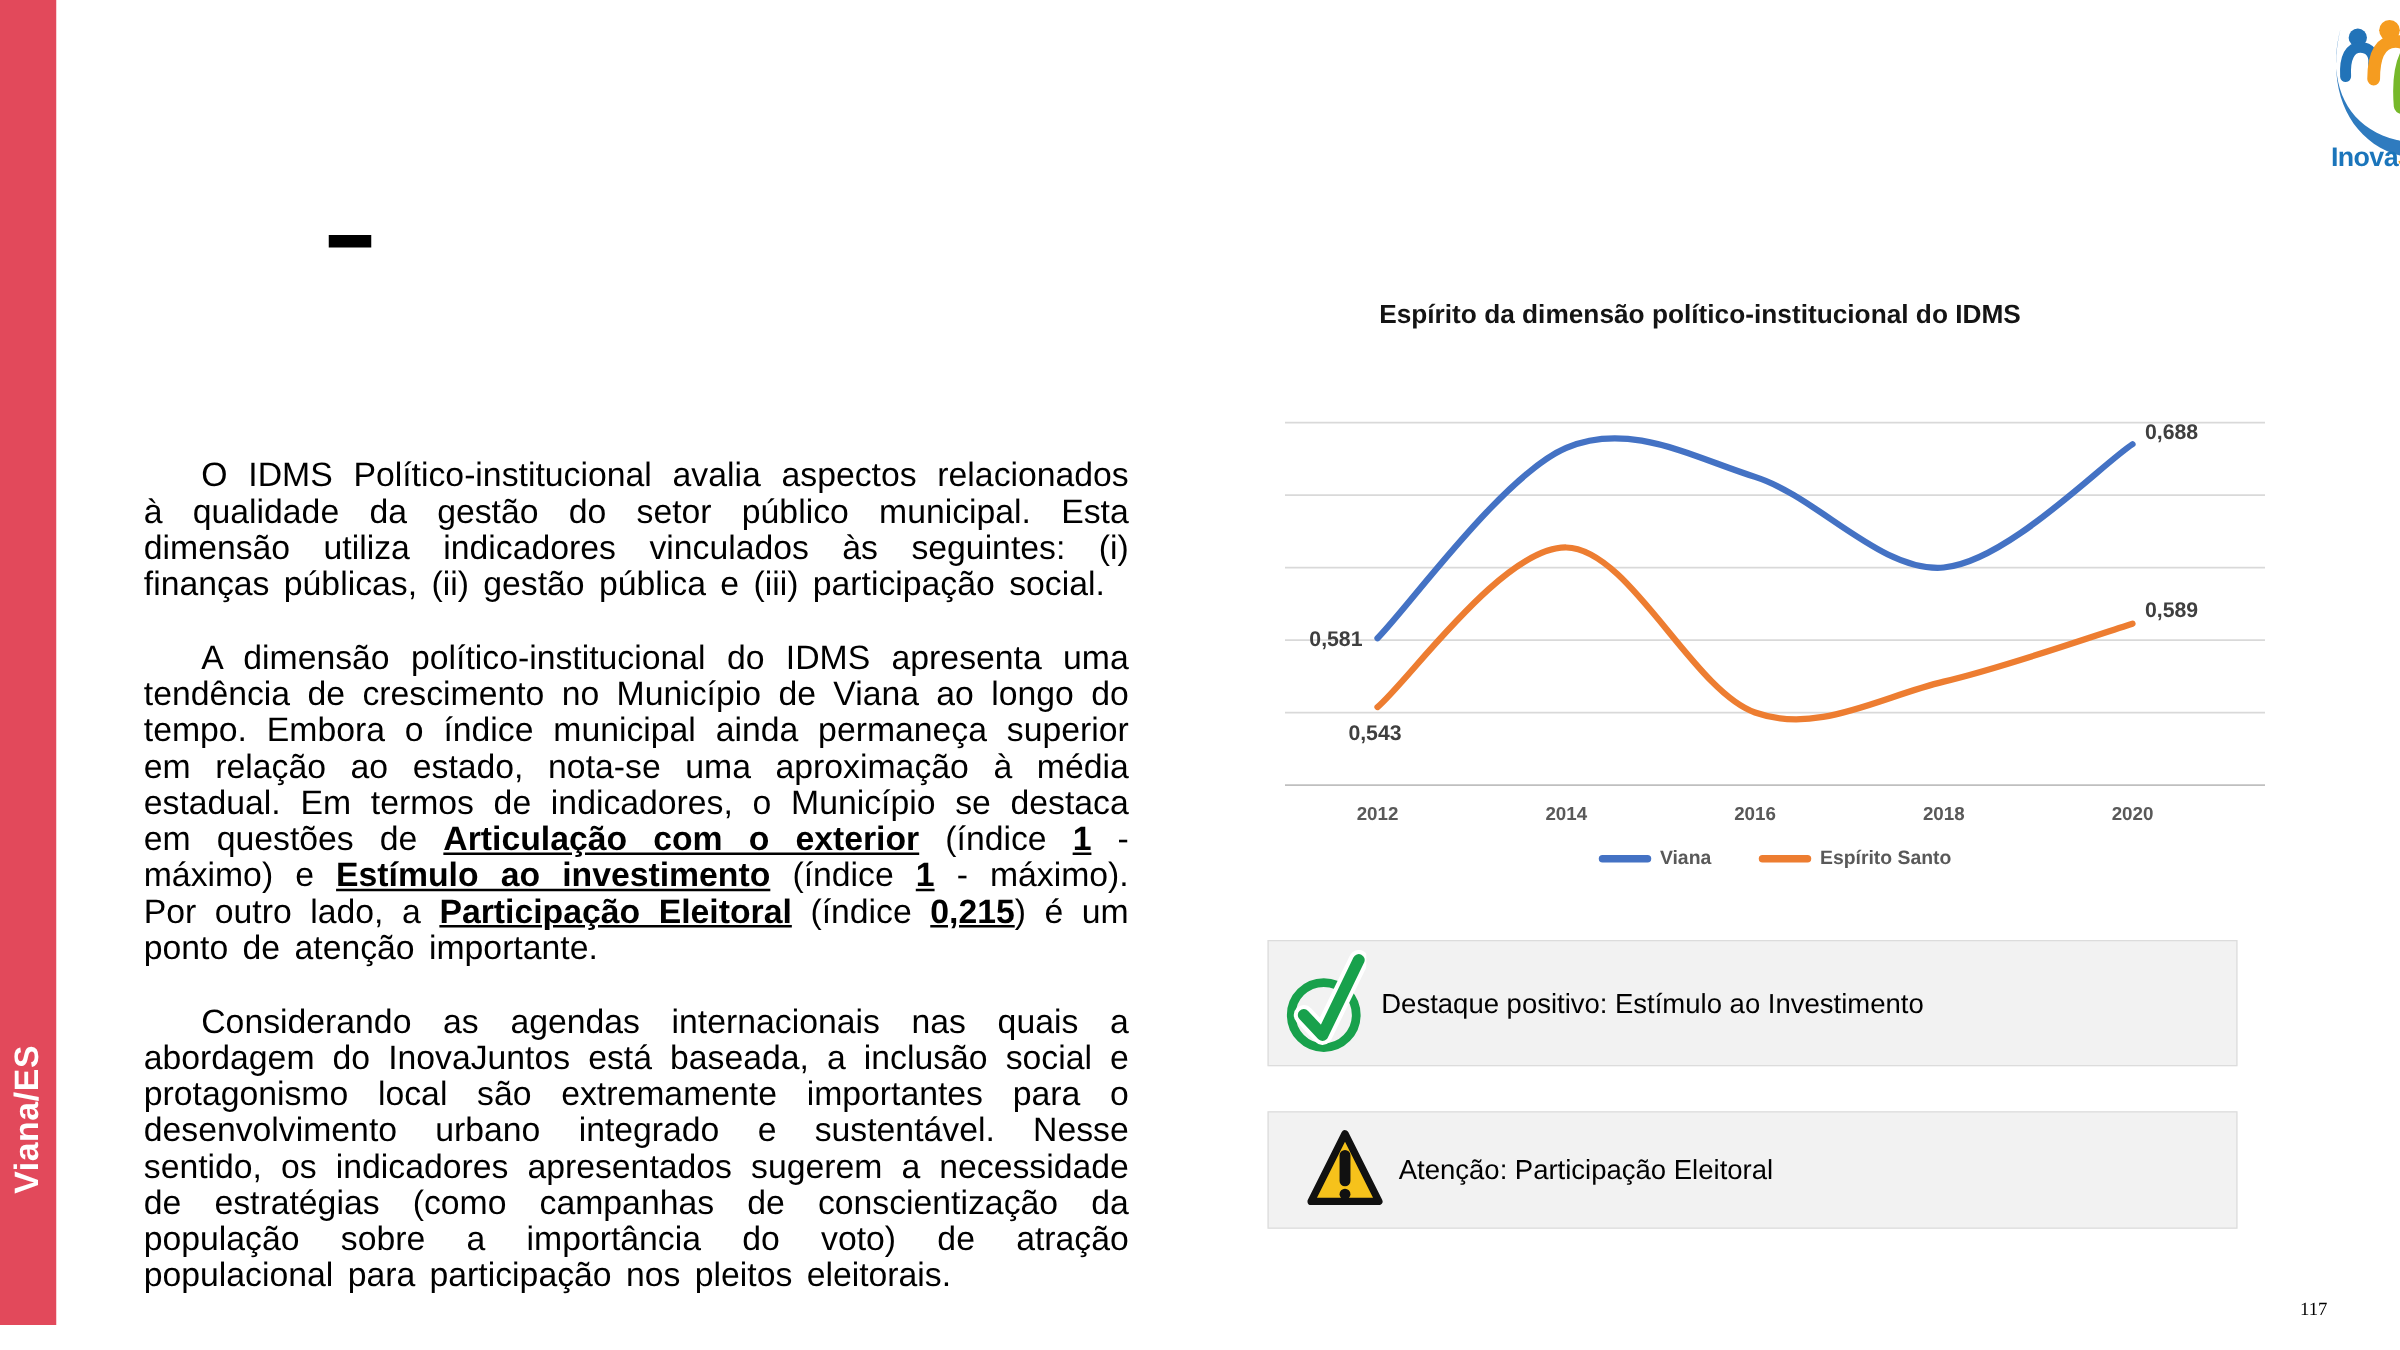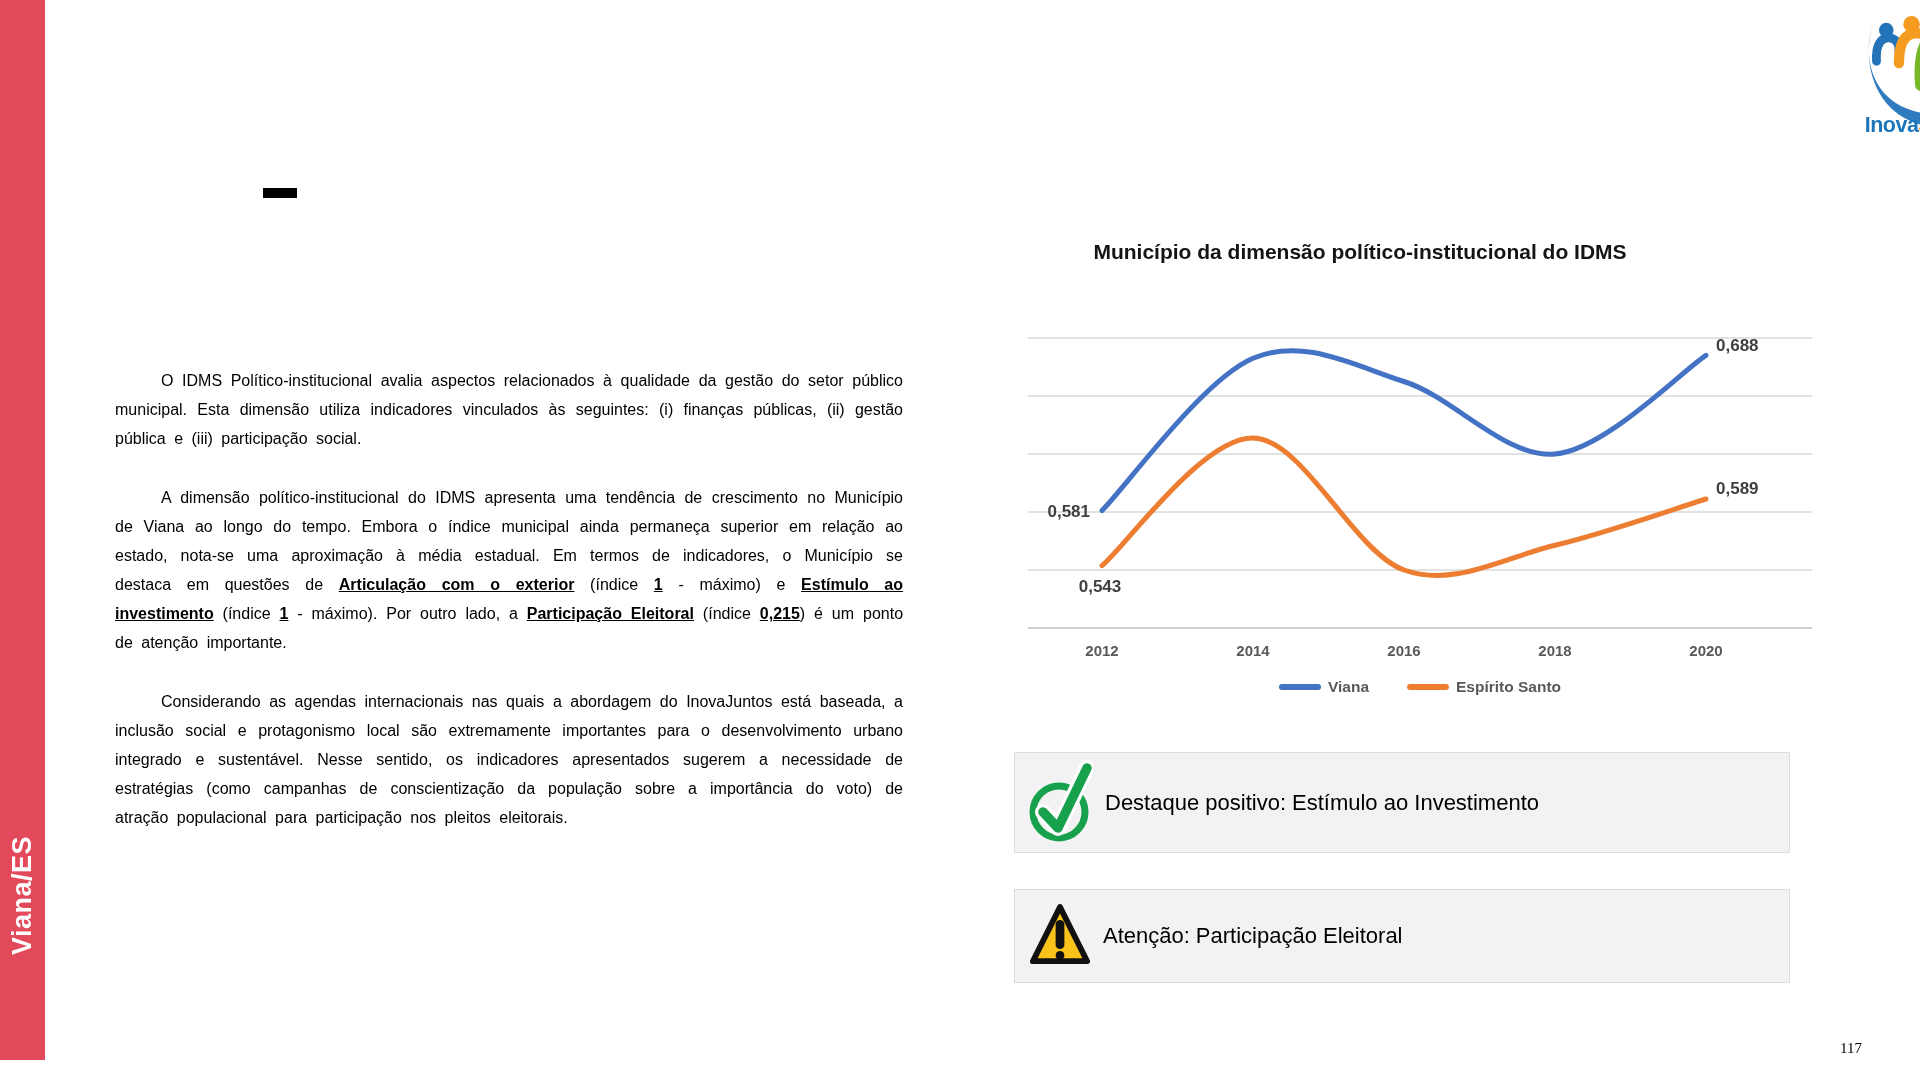--- a/index.html
+++ b/index.html
@@ -11,38 +11,38 @@
   .ribbon{position:absolute;left:0;top:0;width:45px;height:1060px;background:#e2495b;}
   .ribbon-label{
     position:absolute;left:-38px;top:880px;width:120px;text-align:center;
     transform:rotate(-90deg);transform-origin:center;
     color:#ffffff;font-weight:700;font-size:27px;letter-spacing:.5px;white-space:nowrap;
   }
   
   .section-dash{position:absolute;left:263px;top:188px;width:34px;height:10px;background:#000;}
   
   .content{position:absolute;left:115px;top:366px;width:788px;
-    font-size:16px;line-height:29px;text-align:justify;word-spacing:4px;}
+    font-size:27px;line-height:29px;text-align:justify;word-spacing:4px;}
   .content p{margin:0 0 30px 0;text-indent:46px;}
   .content b,.content .b{font-weight:700;text-decoration:underline;}
   
   .chart{position:absolute;left:1020px;top:240px;width:800px;}
   .chart-title{font-size:21px;font-weight:700;color:#141414;text-align:center;padding-right:120px;}
   .chart svg{display:block;position:absolute;left:0;top:60px;width:800px;height:370px;}
   .xlab{font-family:"Liberation Sans",sans-serif;font-size:15px;font-weight:600;fill:#595959;}
   .dlab{font-family:"Liberation Sans",sans-serif;font-size:17px;font-weight:700;fill:#3f3f3f;}
   .legend{position:absolute;left:0;top:438px;width:800px;display:flex;justify-content:center;gap:38px;}
   .legend-item{display:flex;align-items:center;gap:7px;}
   .legend-swatch{width:42px;height:5.5px;border-radius:3px;}
   .legend-text{font-size:15.5px;font-weight:600;color:#595959;}
   
   .callout{position:absolute;left:1014px;width:776px;background:#f2f2f2;border:1px solid #dcdcdc;
     display:flex;align-items:center;box-sizing:border-box;}
   .callout-1{top:752px;height:101px;}
-  .callout-2{top:889px;height:94px;}
+  .callout-2{top:889px;height:94px;padding-left:16px;}
   .callout .icon{margin-left:14px;flex:0 0 auto;display:flex;}
   .callout .txt{margin-left:12px;font-size:22px;white-space:nowrap;}
   .callout .txt .lbl{font-weight:400;}
   .callout .txt .val{margin-left:6px;}
   
   .logo{position:absolute;left:1857px;top:8px;width:156px;height:130px;}
   
   .page-number{position:absolute;left:1840px;top:1040px;font-family:"Liberation Serif",serif;font-size:15px;}
 </style>
 </head>
@@ -82,21 +82,21 @@
   </svg>
 </div>
 
 <div class="content">
   <p>O IDMS Político-institucional avalia aspectos relacionados à qualidade da gestão do setor público municipal. Esta dimensão utiliza indicadores vinculados às seguintes: (i) finanças públicas, (ii) gestão pública e (iii) participação social.</p>
   <p><span>A dimensão político-institucional do IDMS apresenta uma tendência de crescimento no Município de Viana ao longo do tempo. Embora o índice municipal ainda permaneça superior em relação ao estado, nota-se uma aproximação à média estadual. Em termos de indicadores, o Município se destaca em questões de </span><span class="b">Articulação com o exterior</span><span> (índice </span><span class="b">1</span><span> - máximo) e </span><span class="b">Estímulo ao investimento</span><span> (índice </span><span class="b">1</span><span> - máximo). Por outro lado, a </span><span class="b">Participação Eleitoral</span><span> (índice </span><span class="b">0,215</span><span>) é um ponto de atenção importante.</span></p>
   <p>Considerando as agendas internacionais nas quais a abordagem do InovaJuntos está baseada, a inclusão social e protagonismo local são extremamente importantes para o desenvolvimento urbano integrado e sustentável. Nesse sentido, os indicadores apresentados sugerem a necessidade de estratégias (como campanhas de conscientização da população sobre a importância do voto) de atração populacional para participação nos pleitos eleitorais.</p>
 </div>
 
 <div class="chart">
-  <div class="chart-title">Município da dimensão político-institucional do IDMS</div>
+  <div class="chart-title">Espírito da dimensão político-institucional do IDMS</div>
   <svg id="chart-svg" viewBox="0 0 800 370">
       <line x1="8" x2="792" y1="328" y2="328" stroke="#bfbfbf" stroke-width="1.4"></line>
       <line x1="8" x2="792" y1="269.99999999999994" y2="269.99999999999994" stroke="#d9d9d9" stroke-width="1.4"></line>
       <line x1="8" x2="792" y1="211.99999999999986" y2="211.99999999999986" stroke="#d9d9d9" stroke-width="1.4"></line>
       <line x1="8" x2="792" y1="153.9999999999998" y2="153.9999999999998" stroke="#d9d9d9" stroke-width="1.4"></line>
       <line x1="8" x2="792" y1="95.99999999999972" y2="95.99999999999972" stroke="#d9d9d9" stroke-width="1.4"></line>
       <line x1="8" x2="792" y1="37.99999999999966" y2="37.99999999999966" stroke="#d9d9d9" stroke-width="1.4"></line>
       <text x="82" y="356" text-anchor="middle" class="xlab">2012</text>
       <text x="233" y="356" text-anchor="middle" class="xlab">2014</text>
       <text x="384" y="356" text-anchor="middle" class="xlab">2016</text>

